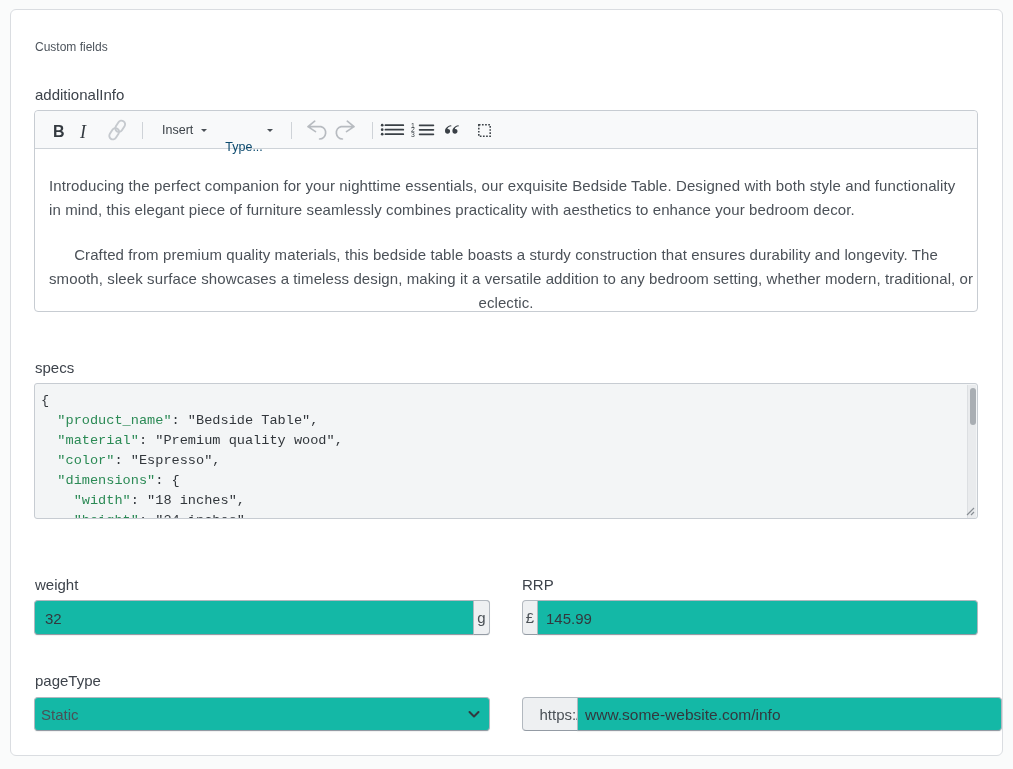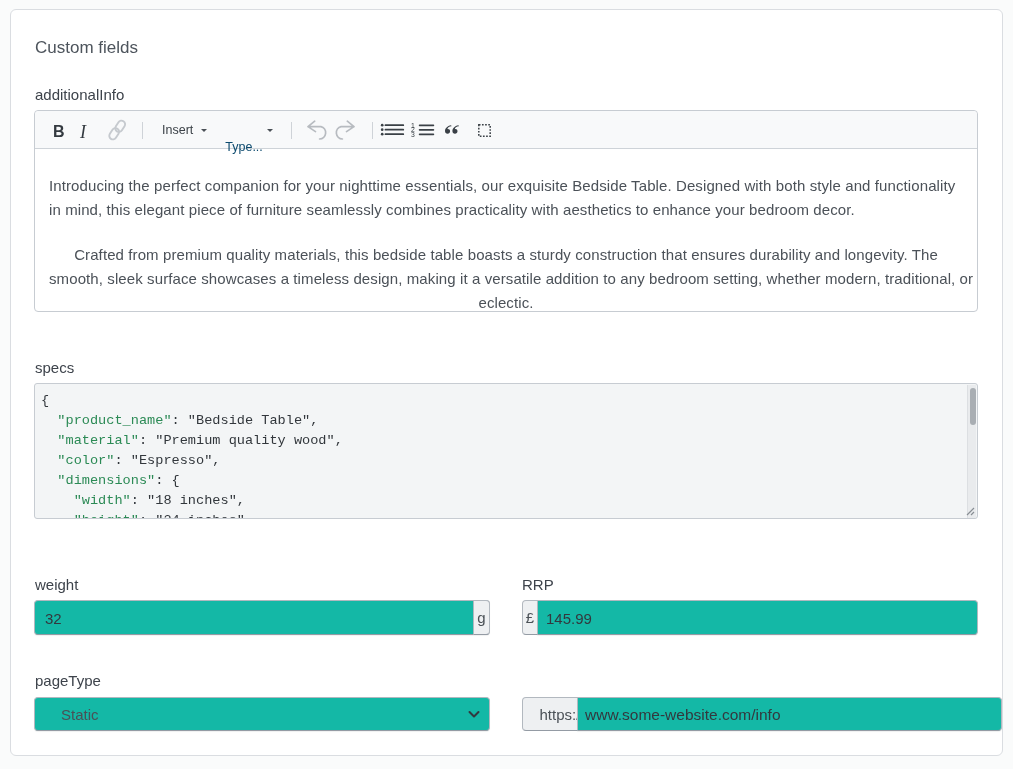--- a/index.html
+++ b/index.html
@@ -1,19 +1,19 @@
 <!DOCTYPE html>
 <html><head>
 <meta charset="utf-8">
 <style>
 * { margin:0; padding:0; box-sizing:border-box; }
 html,body { width:1013px; height:769px; background:#fafbfb; font-family:"Liberation Sans",sans-serif; }
 .abs { position:absolute; }
 .card { position:absolute; left:10px; top:9px; width:993px; height:747px; background:#fff; border:1px solid #dadde1; border-radius:6px; }
-.h1 { left:35px; top:39px; font-size:17px; line-height:17px; color:#4d545c; }
+.h1 { left:35px; top:39px; font-size:12px; line-height:17px; color:#4d545c; }
 .lbl { font-size:15px; line-height:15px; color:#3d434b; }
 
 .editor { left:34px; top:110px; width:944px; height:202px; border:1px solid #c7ccd2; border-radius:4px; background:#fff; }
 .toolbar { position:absolute; left:0; top:0; width:100%; height:38px; background:#f8f9fa; border-bottom:1px solid #ced3d8; border-radius:4px 4px 0 0; }
 .tb { position:absolute; color:#343a40; }
 .tsep { position:absolute; top:10.5px; width:1px; height:17.5px; background:#cfd3d8; }
 .edbody { position:absolute; left:0; top:39px; width:100%; padding:24px 14px; white-space:nowrap; font-size:15px; line-height:24px; letter-spacing:0.1px; color:#4b5158; }
 .edbody p + p { margin-top:21px;text-align:center; }
 
 .code { left:34px; top:383px; width:944px; height:136px; background:#f3f5f6; border:1px solid #c7ccd2; border-radius:3px; overflow:hidden; font-family:"Liberation Mono",monospace; font-size:13.6px; line-height:20px; color:#32373c; }
@@ -98,21 +98,21 @@
 
 <div class="abs lbl" style="left:35px; top:577px;">weight</div>
 <div class="abs inp" style="left:34px; top:600px; width:456px; height:35px; padding:9px 10px 8px;">32</div>
 <div class="abs addon" style="left:473px; top:600px; width:17px; height:35px; border-radius:0 4px 4px 0;">g</div>
 
 <div class="abs lbl" style="left:522px; top:577px;">RRP</div>
 <div class="abs addon" style="left:522px; top:600px; width:16px; height:35px; border-radius:4px 0 0 4px;">£</div>
 <div class="abs inp" style="left:537px; top:600px; width:441px; height:35px; padding:9px 8px 8px; border-radius:0 4px 4px 0;">145.99</div>
 
 <div class="abs lbl" style="left:35px; top:673px;">pageType</div>
-<div class="abs inp" style="left:34px; top:697px; width:456px; height:34px; padding:8px 26px; color:#4a5056;">Static
+<div class="abs inp" style="left:34px; top:697px; width:456px; height:34px; padding:8px 6px; color:#4a5056;">Static
   <svg style="position:absolute; right:9px; top:12px;" width="12" height="9" viewBox="0 0 12 9" fill="none" stroke="#33383e" stroke-width="2" stroke-linecap="round" stroke-linejoin="round">
       <path d="M1.5 2 L6 6.5 L10.5 2"></path>
     </svg>
 </div>
 
 <div class="abs lbl" style="left:522px; top:706px;">link</div>
 <div class="abs addon" style="left:522px; top:697px; width:80px; height:34px; border-radius:4px 0 0 4px;">https://</div>
 <div class="abs inp" style="left:577px; top:697px; width:425px; height:34px; padding:8px 10px 8px 7px; border-radius:0 4px 4px 0; font-size:15.5px;">www.some-website.com/info</div>
 
 </body></html>

